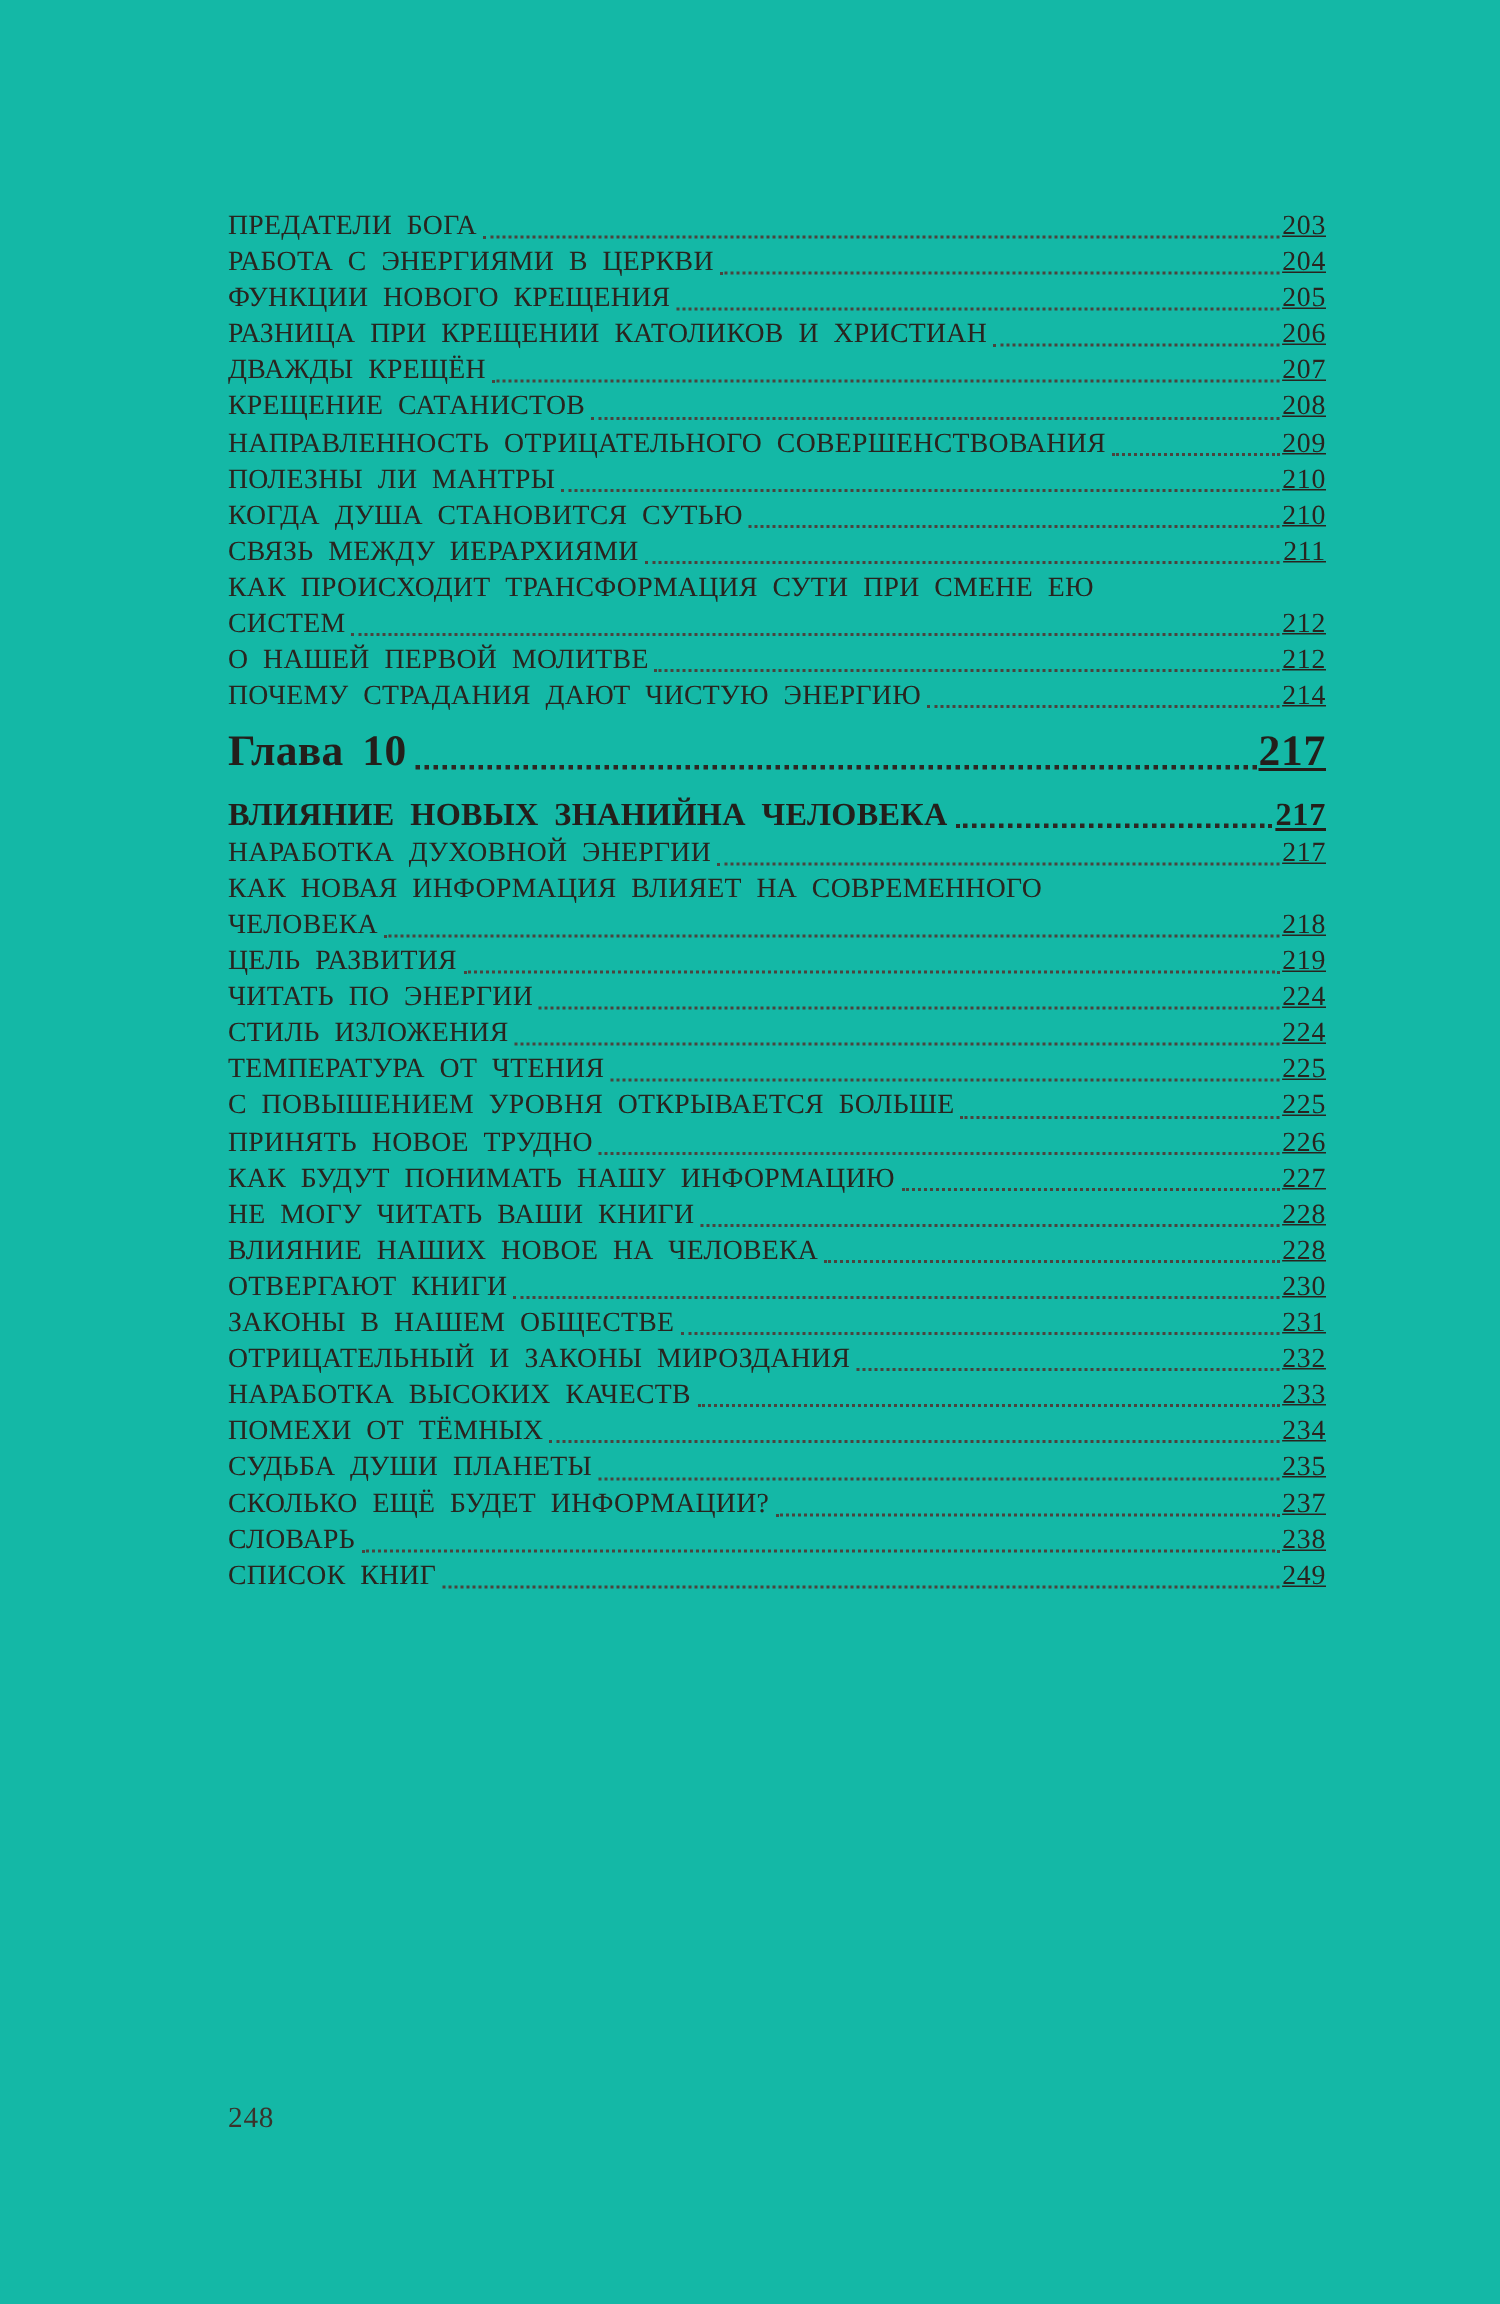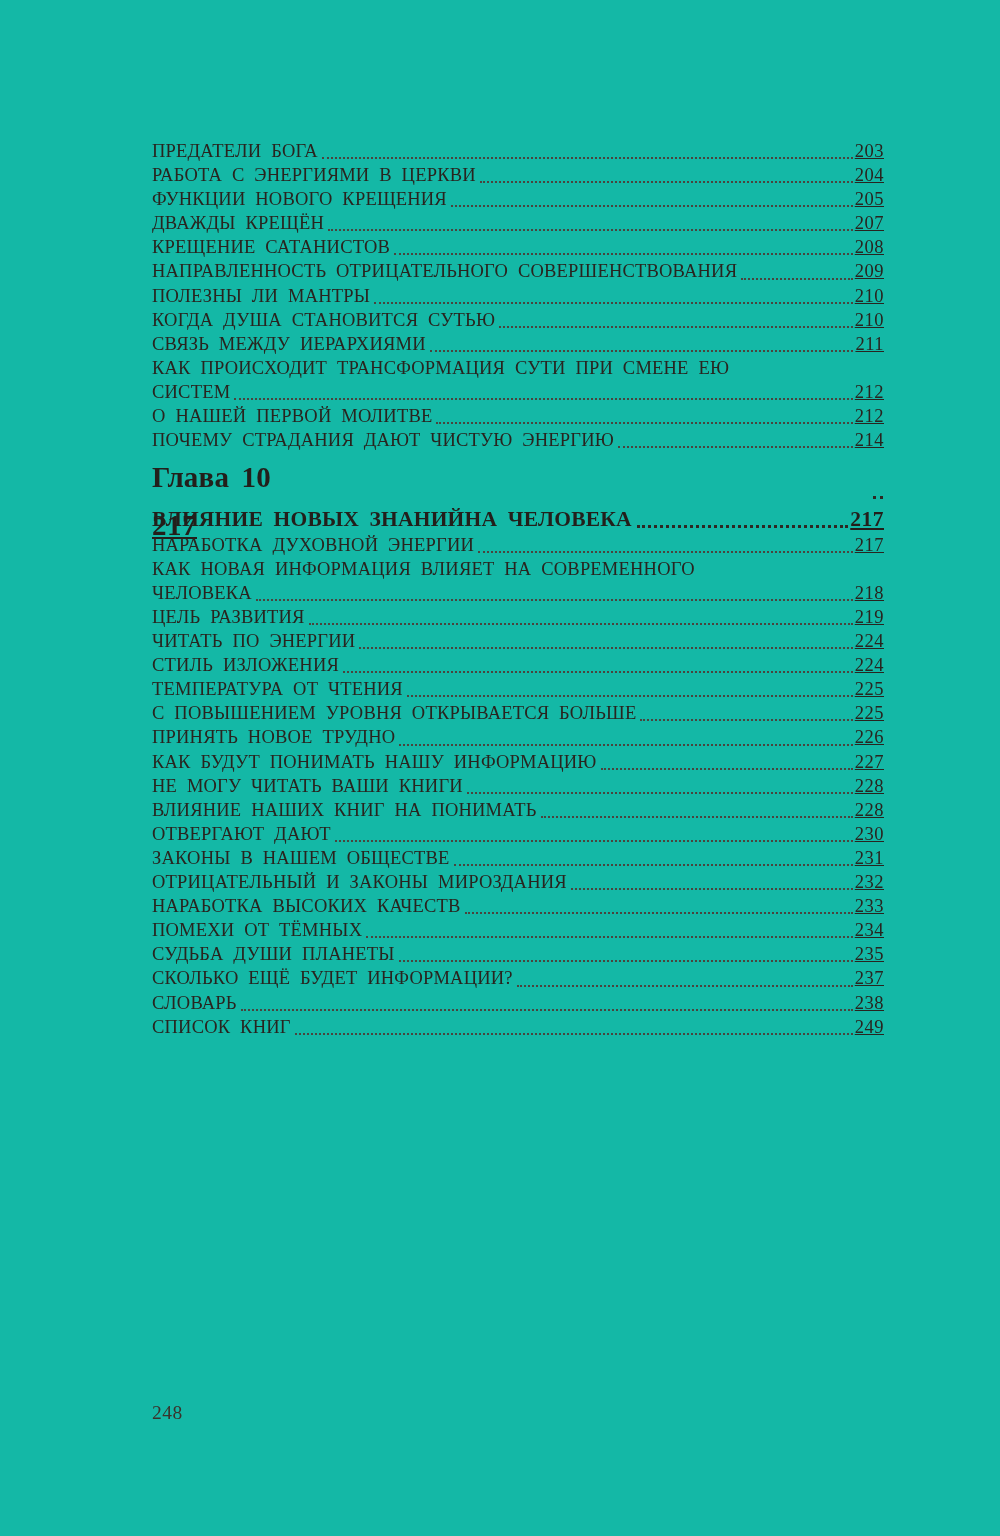--- a/index.html
+++ b/index.html
@@ -47,21 +47,20 @@
     letter-spacing: 0.5px;
     text-decoration: underline;
   }
   .row.chapter {
     height: 38px;
     line-height: 38px;
     font-size: 29px;
     font-weight: bold;
     margin-top: 6px;
     color: #231f1b;
-    flex-direction: column;
   }
   .row.chapter .leader {
     border-bottom: 3.5px dotted #2d2823;
     margin: 0 1px 7px 6px;
   }
   .row.section {
     height: 27px;
     line-height: 27px;
     font-size: 21.5px;
     font-weight: bold;
@@ -95,20 +94,25 @@
         <span class="label">РАБОТА С ЭНЕРГИЯМИ В ЦЕРКВИ</span>
         <span class="leader"></span>
         <span class="pagenum">204</span>
       </div>
       <div class="row">
         <span class="label">ФУНКЦИИ НОВОГО КРЕЩЕНИЯ</span>
         <span class="leader"></span>
         <span class="pagenum">205</span>
       </div>
       <div class="row">
+        <span class="label">РАЗНИЦА ПРИ КРЕЩЕНИИ КАТОЛИКОВ И ХРИСТИАН</span>
+        <span class="leader"></span>
+        <span class="pagenum">206</span>
+      </div>
+      <div class="row">
         <span class="label">ДВАЖДЫ КРЕЩЁН</span>
         <span class="leader"></span>
         <span class="pagenum">207</span>
       </div>
       <div class="row">
         <span class="label">КРЕЩЕНИЕ САТАНИСТОВ</span>
         <span class="leader"></span>
         <span class="pagenum">208</span>
       </div>
       <div class="row">
@@ -206,26 +210,26 @@
         <span class="label">КАК БУДУТ ПОНИМАТЬ НАШУ ИНФОРМАЦИЮ</span>
         <span class="leader"></span>
         <span class="pagenum">227</span>
       </div>
       <div class="row">
         <span class="label">НЕ МОГУ ЧИТАТЬ ВАШИ КНИГИ</span>
         <span class="leader"></span>
         <span class="pagenum">228</span>
       </div>
       <div class="row">
-        <span class="label">ВЛИЯНИЕ НАШИХ КНИГ НА ПОНИМАТЬ</span>
+        <span class="label">ВЛИЯНИЕ НАШИХ НОВОЕ НА ЧЕЛОВЕКА</span>
         <span class="leader"></span>
         <span class="pagenum">228</span>
       </div>
       <div class="row">
-        <span class="label">ОТВЕРГАЮТ ДАЮТ</span>
+        <span class="label">ОТВЕРГАЮТ КНИГИ</span>
         <span class="leader"></span>
         <span class="pagenum">230</span>
       </div>
       <div class="row">
         <span class="label">ЗАКОНЫ В НАШЕМ ОБЩЕСТВЕ</span>
         <span class="leader"></span>
         <span class="pagenum">231</span>
       </div>
       <div class="row">
         <span class="label">ОТРИЦАТЕЛЬНЫЙ И ЗАКОНЫ МИРОЗДАНИЯ</span>

